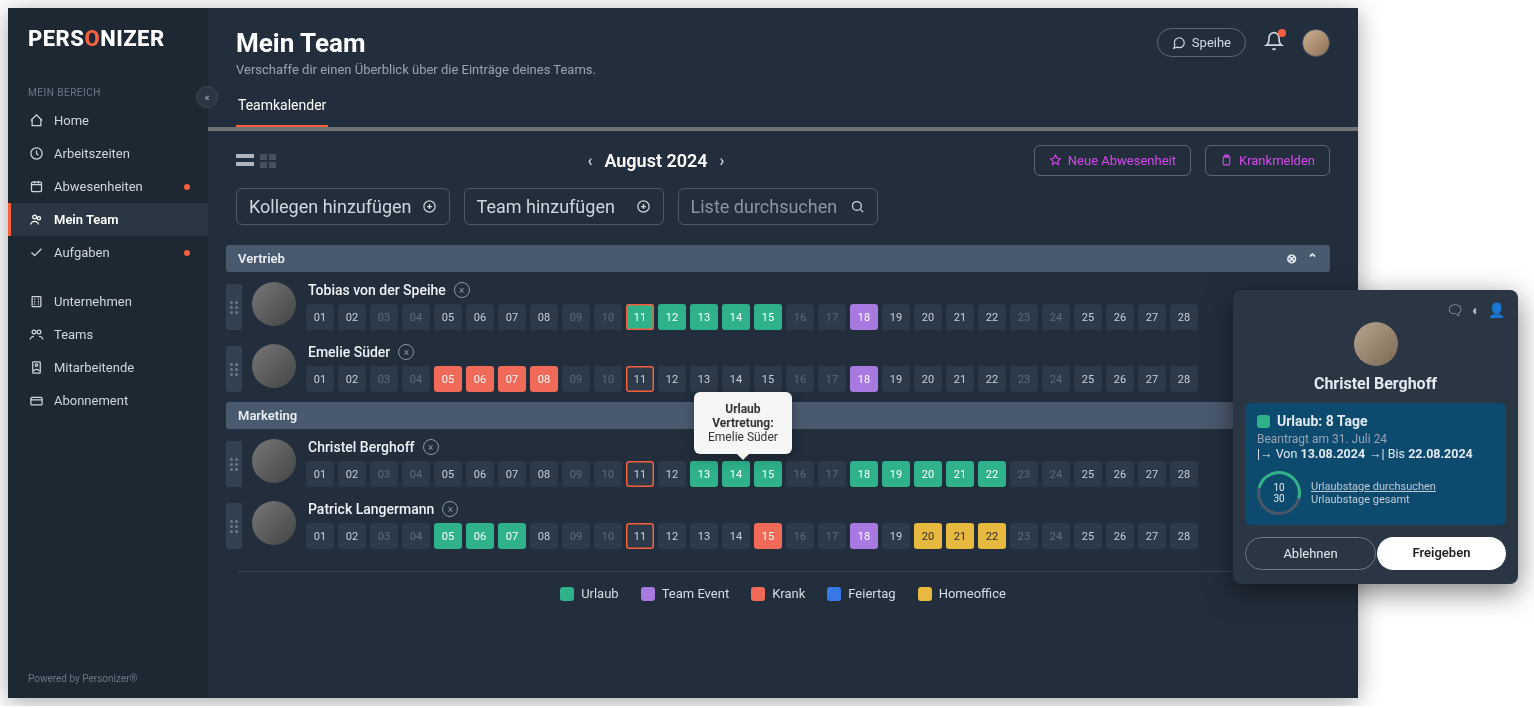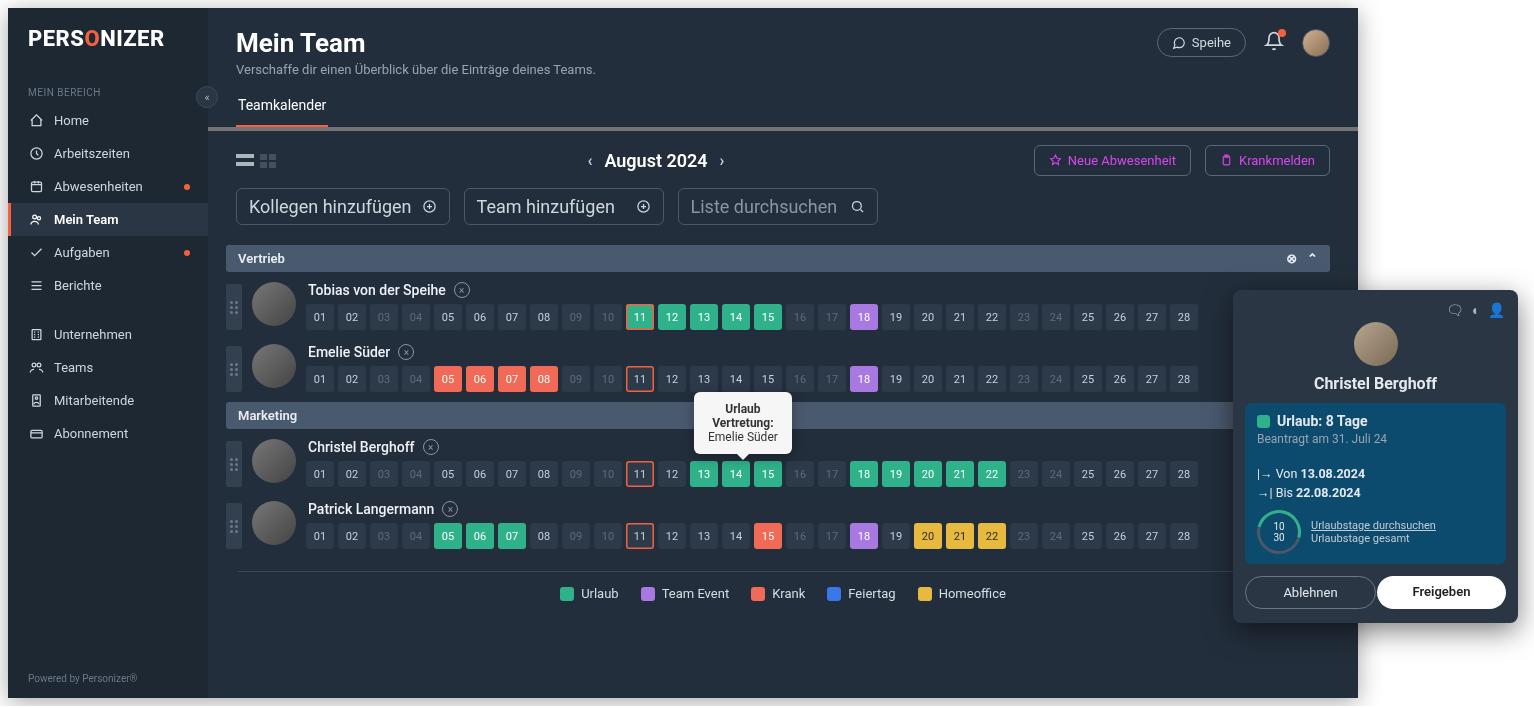--- a/index.html
+++ b/index.html
@@ -80,21 +80,21 @@
   
   .popover{position:absolute;right:-160px;top:282px;width:285px;background:#2a3644;border-radius:8px;box-shadow:0 8px 28px rgba(0,0,0,.5);padding:12px 12px 14px;color:#e4e9ef;z-index:50;}
   .pop-icons{display:flex;gap:8px;justify-content:flex-end;color:#a7b2bf;font-size:14px;}
   .pop-person{display:flex;flex-direction:column;align-items:center;gap:8px;padding:4px 0 10px;}
   .pop-avatar{width:44px;height:44px;border-radius:50%;background:linear-gradient(135deg,#b6a68f,#7a6a55);}
   .pop-name{font-size:16px;font-weight:700;}
   .pop-card{background:#0c4a6e;border-radius:6px;padding:10px 12px;font-size:12px;}
   .pop-chip{display:flex;align-items:center;gap:7px;font-weight:700;font-size:14px;}
   .pop-chip i{width:13px;height:13px;border-radius:3px;background:#2fb28a;}
   .pop-meta{color:#9aa4b0;margin-top:3px;}
-  .pop-dates{margin-top:20px;display:flex;flex-direction:column;gap:4px;font-size:12.5px;}
+  .pop-dates{margin-top:0;display:flex;flex-direction:row;gap:4px;font-size:12.5px;}
   .pop-dates b{font-weight:700;}
   .pop-ring-row{display:flex;gap:10px;align-items:center;margin-top:10px;}
   .ring{width:44px;height:44px;border-radius:50%;border:3px solid #4a5868;display:flex;flex-direction:column;align-items:center;justify-content:center;font-size:10px;line-height:1.1;position:relative;}
   .ring::before{content:"";position:absolute;inset:-3px;border-radius:50%;border:3px solid transparent;border-top-color:#2fb28a;border-right-color:#2fb28a;transform:rotate(-30deg);}
   .ring-labels{font-size:11px;color:#c2cad4;}
   .ring-labels u{text-decoration:underline;display:block;}
   .pop-actions{display:flex;gap:1px;margin-top:12px;}
   .pop-btn{flex:1;padding:8px 0;border-radius:18px;font-size:13px;text-align:center;cursor:pointer;}
   .pop-decline{border:1px solid #6c7887;color:#e4e9ef;}
   .pop-approve{background:#fff;color:#222;font-weight:600;}
@@ -138,26 +138,20 @@
               <path d="M3 20c0-3 3-5 6-5s6 2 6 5"></path>
             </svg>
             <span>Mein Team</span>
           </div>
           <div class="nav-item">
             <svg viewBox="0 0 24 24" fill="none" stroke="currentColor" stroke-width="2">
               <path d="M20 6L9 17l-5-5"></path>
             </svg>
             <span>Aufgaben</span>
             <span class="dot"></span>
-          </div>
-          <div class="nav-item">
-            <svg viewBox="0 0 24 24" fill="none" stroke="currentColor" stroke-width="2">
-              <path d="M4 6h16M4 12h16M4 18h16"></path>
-            </svg>
-            <span>Berichte</span>
           </div>
         </div>
     </div>
     <div class="nav-section">
       <div id="nav2">
           <div class="nav-item">
             <svg viewBox="0 0 24 24" fill="none" stroke="currentColor" stroke-width="2">
               <rect x="5" y="4" width="14" height="16" rx="1"></rect>
               <path d="M8 8h2M8 12h2M8 16h2M14 8h2M14 12h2M14 16h2"></path>
             </svg>

